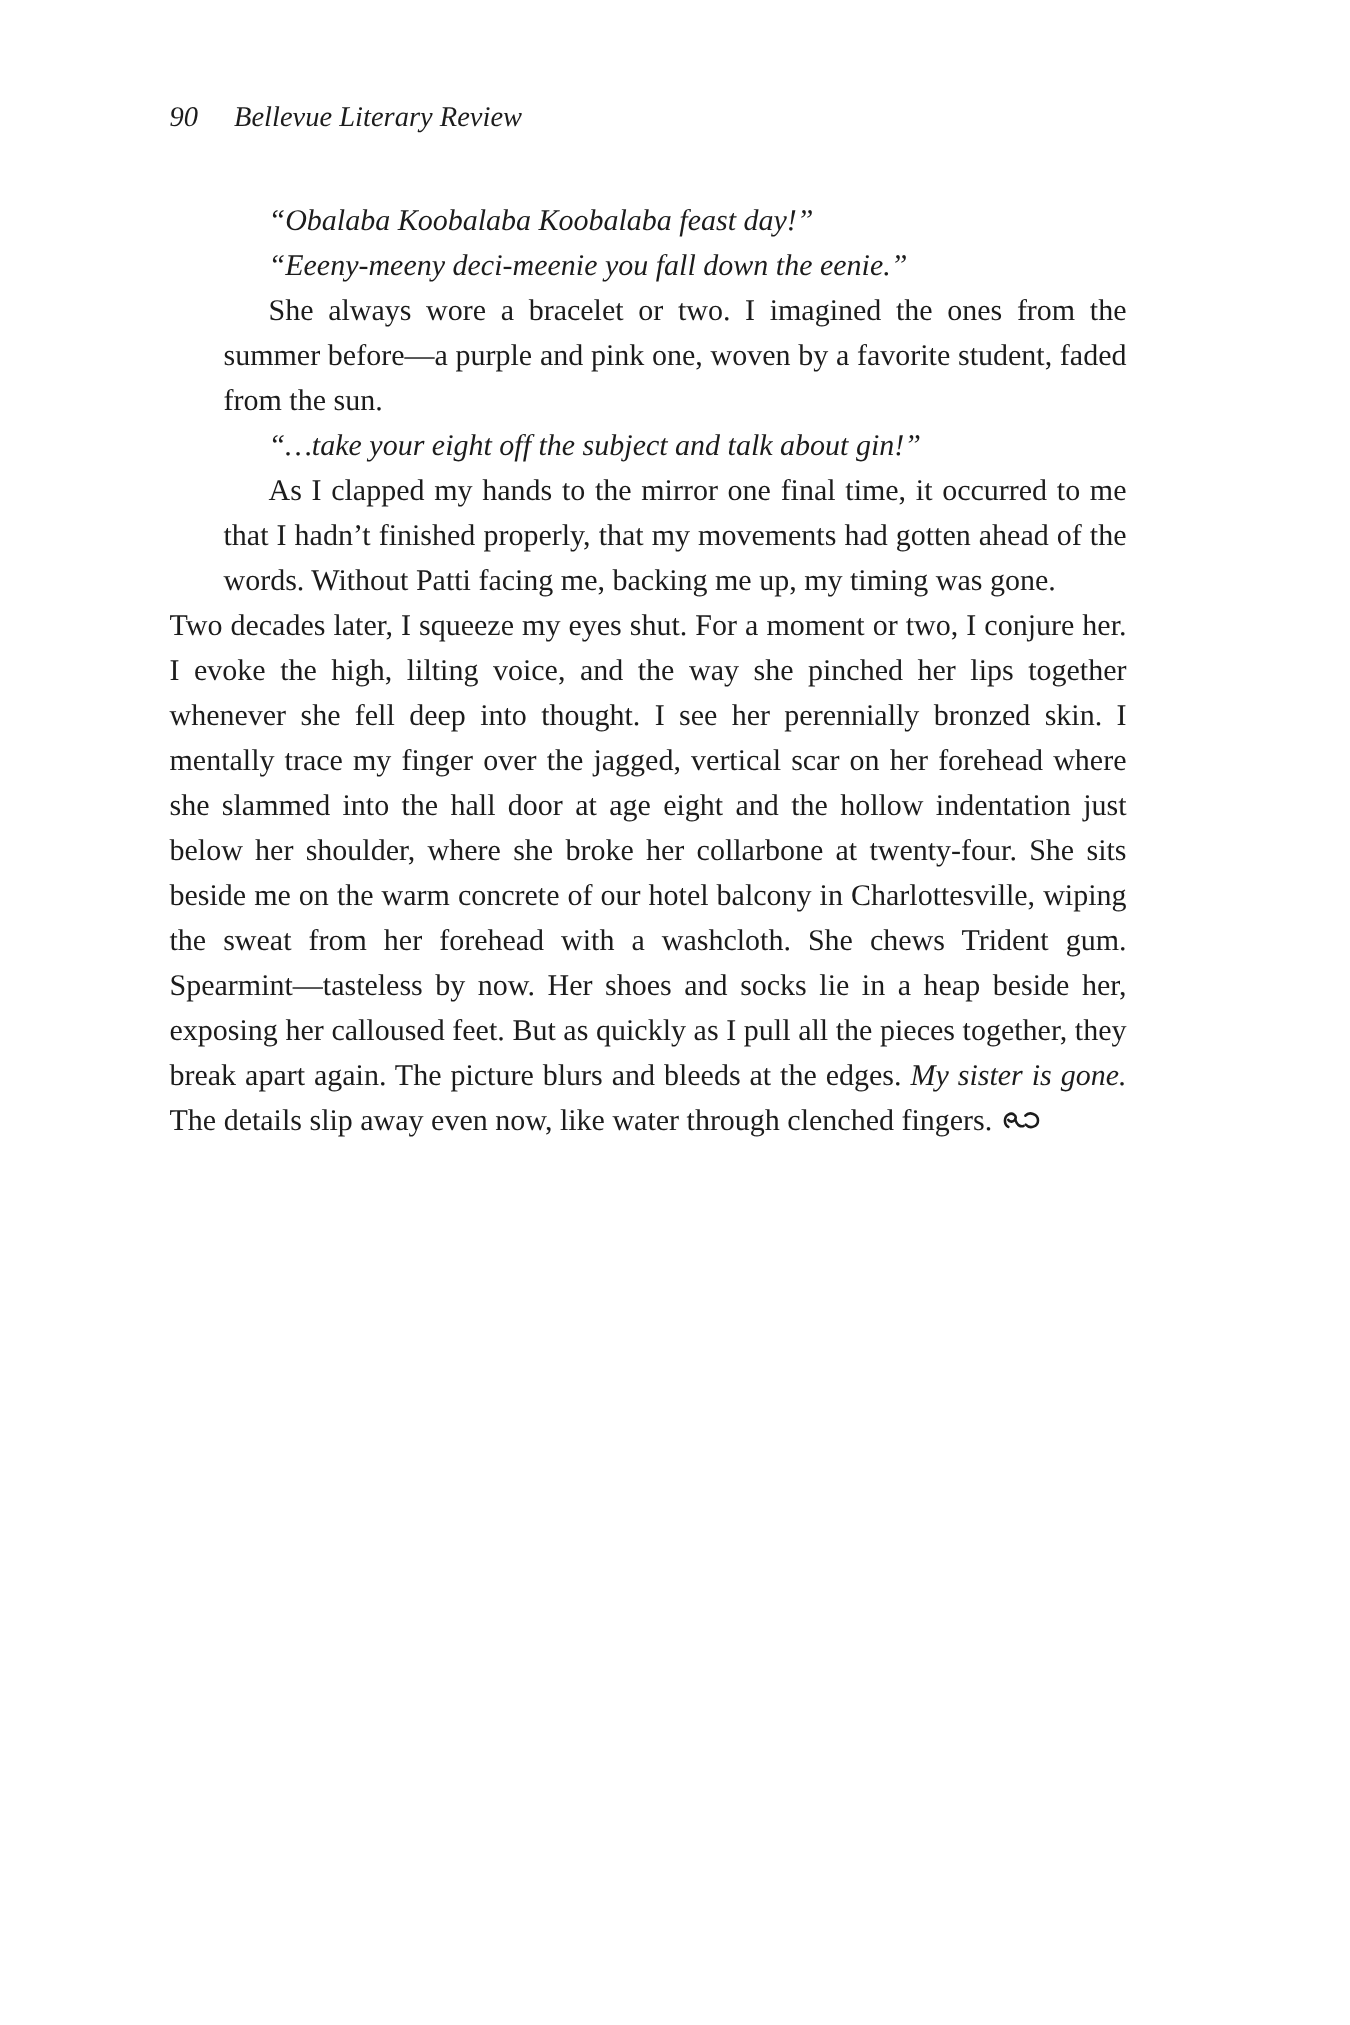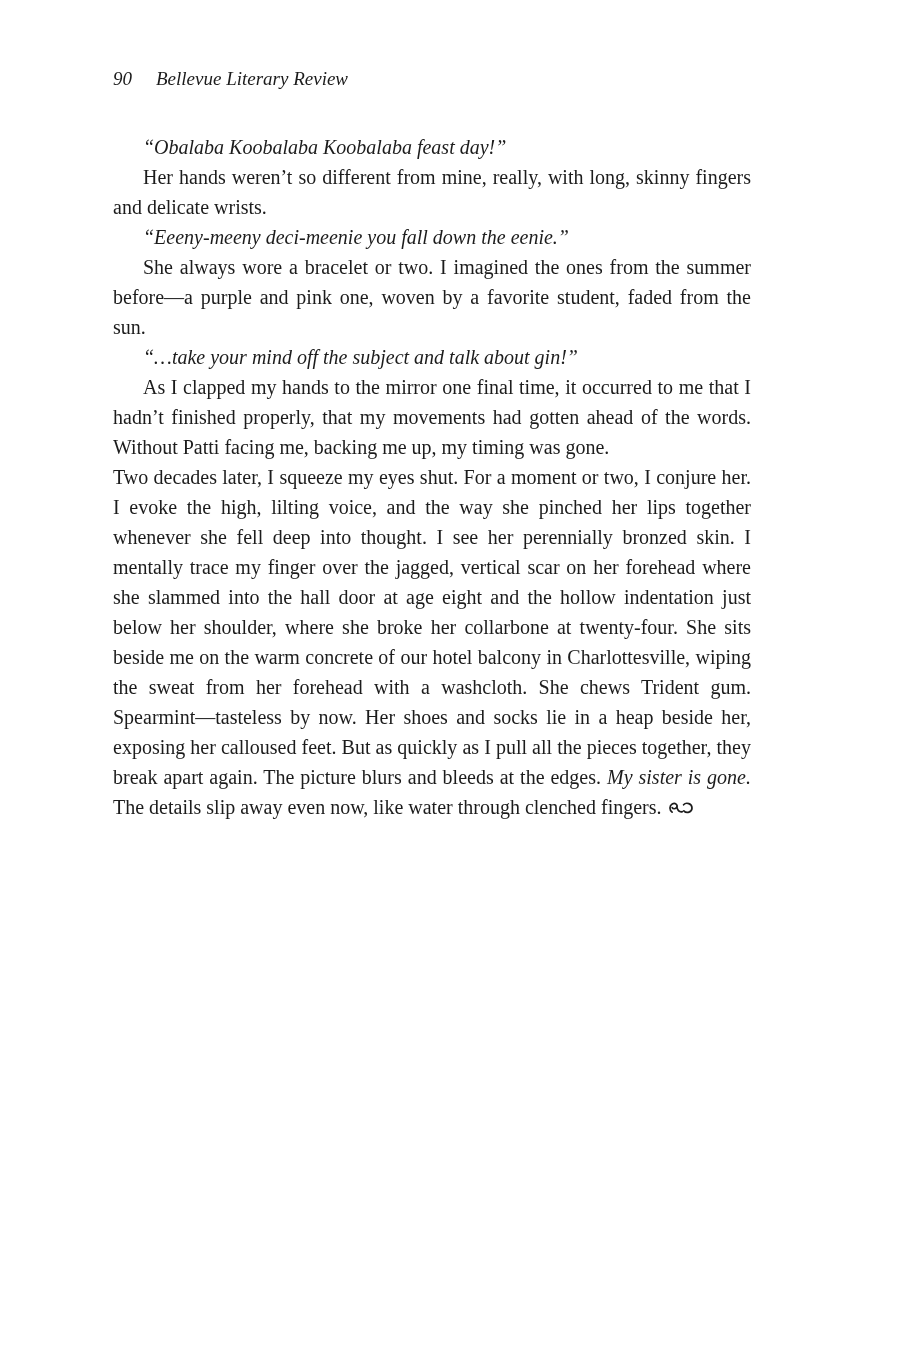--- a/index.html
+++ b/index.html
@@ -28,43 +28,42 @@
     position: absolute;
     left: 113px;
     top: 132px;
     width: 638px;
     font-size: 20px;
     line-height: 30px;
     color: #1c1c1c;
     text-align: justify;
   }
   .text-block p { margin: 0; padding: 0; }
-  .text-block p.indent { text-indent: 30px; }
+  .text-block p.indent { text-indent: 30px; margin-left: 36px; }
   .text-block p.section-break { }
   .it, p.dialogue { font-style: italic; }
   .ornament {
     display: inline-block;
     vertical-align: -2px;
     margin-left: 5px;
   }
   .ornament svg { display: inline-block; }
 </style>
 </head>
 <body>
 
 <div class="page">
   <header class="running-header">
     <span class="pagenum">90</span><span class="journal">Bellevue Literary Review</span>
   </header>
   <main class="text-block" id="text-block">
       <p class="indent dialogue"><span class="it">“Obalaba Koobalaba Koobalaba feast day!”</span></p>
-      <p class="indent"><span>Her hands weren’t so different from mine, really, with long, skinny fingers and delicate wrists.</span></p>
       <p class="indent dialogue"><span class="it">“Eeeny-meeny deci-meenie you fall down the eenie.”</span></p>
       <p class="indent"><span>She always wore a bracelet or two. I imagined the ones from the summer before—a purple and pink one, woven by a favorite student, faded from the sun.</span></p>
-      <p class="indent dialogue"><span class="it">“…take your mind off the subject and talk about gin!”</span></p>
+      <p class="indent dialogue"><span class="it">“…take your eight off the subject and talk about gin!”</span></p>
       <p class="indent"><span>As I clapped my hands to the mirror one final time, it occurred to me that I hadn’t finished properly, that my movements had gotten ahead of the words. Without Patti facing me, backing me up, my timing was gone.</span></p>
       <p class="section-break"><span>Two decades later, I squeeze my eyes shut. For a moment or two, I conjure her. I evoke the high, lilting voice, and the way she pinched her lips together whenever she fell deep into thought.  I see her perennially bronzed skin. I mentally trace my finger over the jagged, vertical scar on her forehead where she slammed into the hall door at age eight and the hollow indentation just below her shoulder, where she broke her collarbone at twenty-four. She sits beside me on the warm concrete of our hotel balcony in Charlottesville, wiping the sweat from her forehead with a washcloth. She chews Trident gum. Spearmint—tasteless by now. Her shoes and socks lie in a heap beside her, exposing her calloused feet. But as quickly as I pull all the pieces together, they break apart again. The picture blurs and bleeds at the edges. </span><span class="it">My sister is gone.</span><span> The details slip away even now, like water through clenched fingers.</span><span class="ornament"><svg width="27" height="16" viewBox="0 0 27 16">
             <g fill="none" stroke="#1c1c1c" stroke-width="1.7" stroke-linecap="round">
               <path d="M5.2 12.2 C2.2 10.6 2.2 5.6 5.2 4 C8.2 2.4 11 4.8 9.8 7.2 C8.8 9.2 6 9.2 5.2 7.6"></path>
               <path d="M9.8 7.2 C10.8 10.4 12.6 12.4 15.4 11.6"></path>
               <path d="M16.6 4.8 C19.2 1.8 25 3.6 25 8 C25 12.2 19.6 13.8 16.8 10.8"></path>
             </g>
           </svg></span></p>
     </main>
 </div>

